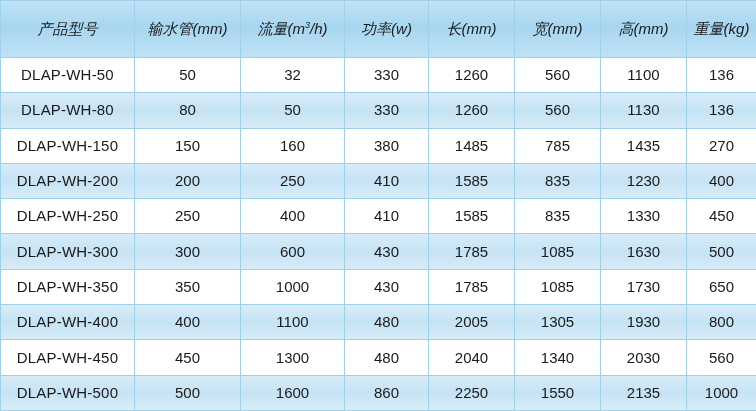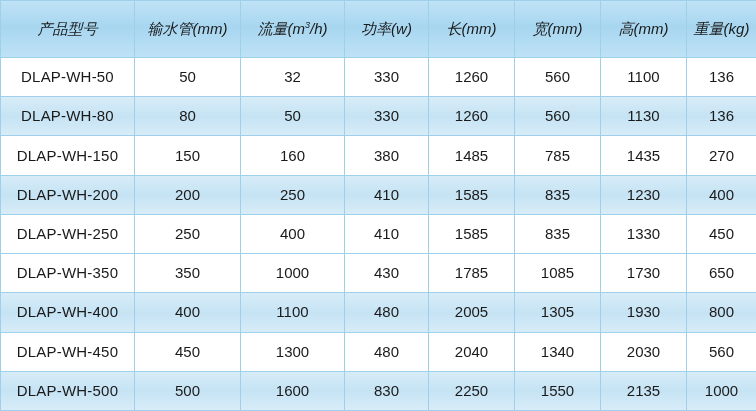--- a/index.html
+++ b/index.html
@@ -133,20 +133,30 @@
     <tr class="odd">
       <td class="model">DLAP-WH-250</td>
       <td>250</td>
       <td>400</td>
       <td>410</td>
       <td>1585</td>
       <td>835</td>
       <td>1330</td>
       <td>450</td>
     </tr>
+    <tr class="even">
+      <td class="model">DLAP-WH-300</td>
+      <td>300</td>
+      <td>600</td>
+      <td>430</td>
+      <td>1785</td>
+      <td>1085</td>
+      <td>1630</td>
+      <td>500</td>
+    </tr>
     <tr class="odd">
       <td class="model">DLAP-WH-350</td>
       <td>350</td>
       <td>1000</td>
       <td>430</td>
       <td>1785</td>
       <td>1085</td>
       <td>1730</td>
       <td>650</td>
     </tr>
@@ -167,20 +177,20 @@
       <td>480</td>
       <td>2040</td>
       <td>1340</td>
       <td>2030</td>
       <td>560</td>
     </tr>
     <tr class="even">
       <td class="model">DLAP-WH-500</td>
       <td>500</td>
       <td>1600</td>
-      <td>830</td>
+      <td>860</td>
       <td>2250</td>
       <td>1550</td>
       <td>2135</td>
       <td>1000</td>
     </tr>
   </tbody>
 </table>
 
 </body></html>

